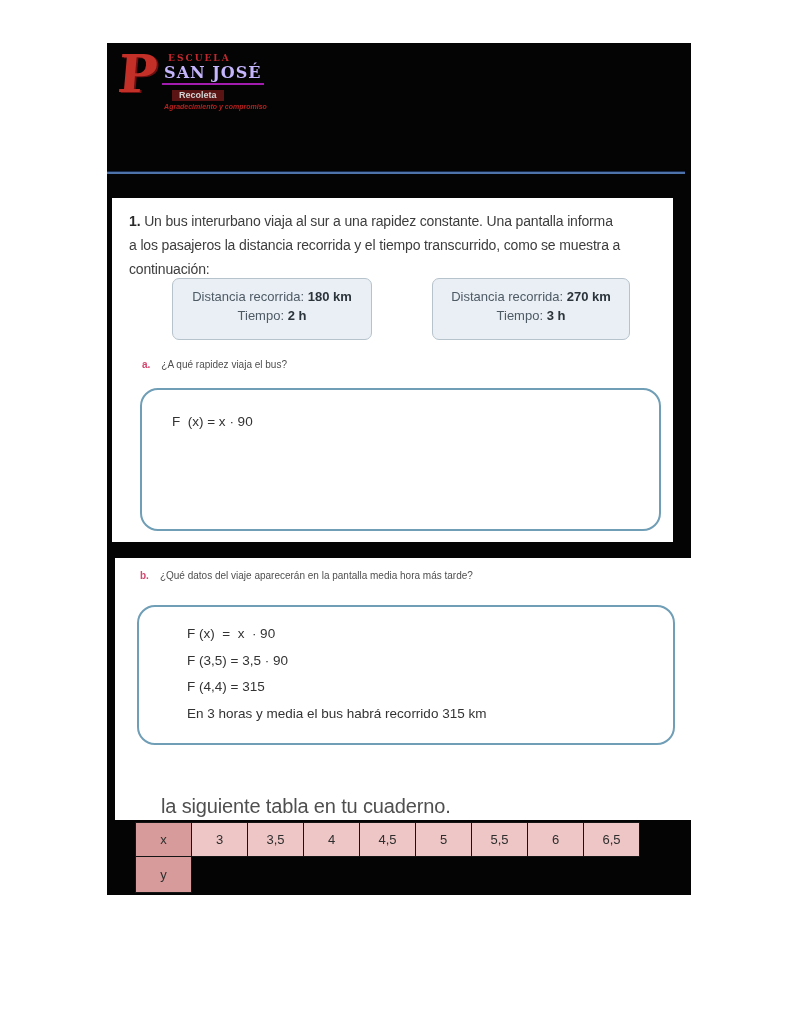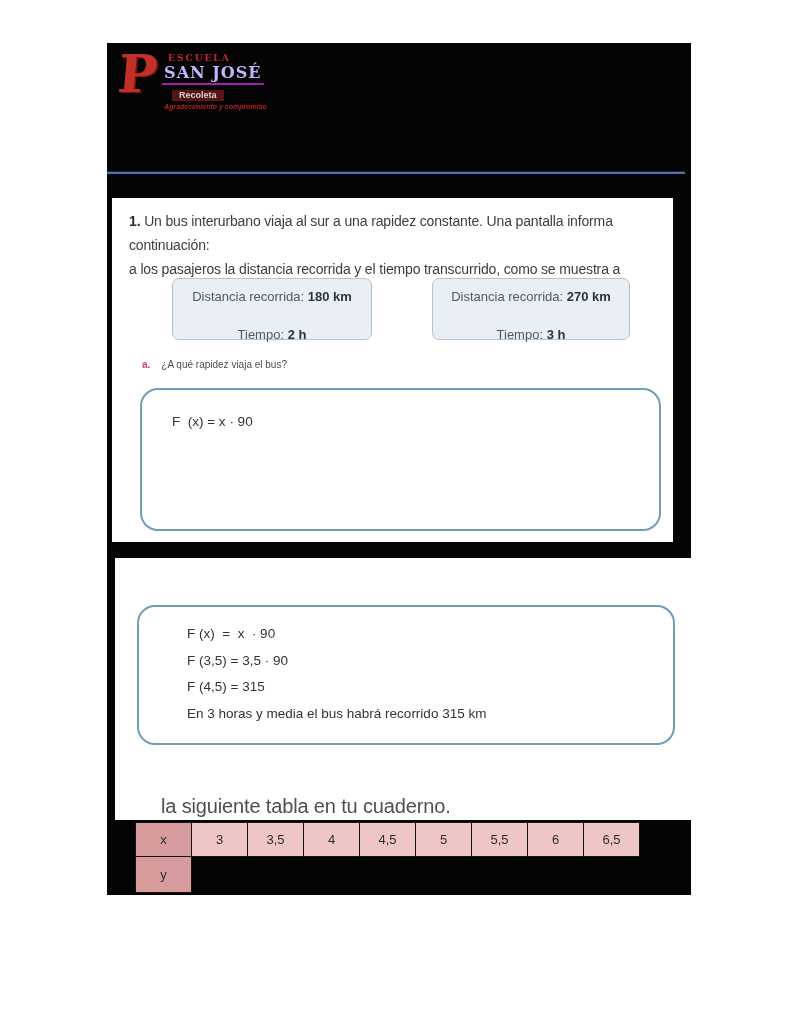--- a/index.html
+++ b/index.html
@@ -35,21 +35,21 @@
   .statement{position:absolute;left:17px;top:11px;font-size:14px;line-height:24px;
              color:#3d3d3d;letter-spacing:-0.15px;}
   .statement div{white-space:nowrap;}
   .bold-num{font-weight:bold;color:#2a2a2a;}
 
   .display-card{position:absolute;background:#e9eff4;border:1px solid #b7c3cc;border-radius:7px;
                 text-align:center;color:#4e5a64;font-size:13px;}
   .display-one{left:60px;top:80px;width:198px;height:60px;}
   .display-two{left:320px;top:80px;width:196px;height:60px;}
   .display-card .row1{margin-top:10px;}
-  .display-card .row2{margin-top:23px;}
+  .display-card .row2{margin-top:4px;}
   .display-card b{color:#2c343b;}
 
   .part-row{position:absolute;font-size:10px;color:#4f4f4f;white-space:nowrap;}
   .part-marker{font-weight:bold;color:#d5476f;margin-right:11px;}
   .var{font-weight:bold;font-style:italic;color:#3a3a3a;}
 
   .answer-box{position:absolute;background:#ffffff;border:2px solid #6f9eb6;border-radius:18px;}
   .box-a{left:28px;top:190px;width:517px;height:139px;}
   .box-b{left:22px;top:47px;width:534px;height:136px;}
   .formula{font-size:13.5px;color:#333333;white-space:pre;}
@@ -84,22 +84,22 @@
         <div><span class="logo-recoleta">Recoleta</span></div>
         <div class="logo-motto">Agradecimiento y compromiso</div>
       </div>
     </div>
 
     <div class="heading-rule"></div>
 
     <div class="panel panel-one">
       <div class="statement">
         <div><span class="bold-num">1.</span> <span>Un bus interurbano viaja al sur a una rapidez constante. Una pantalla informa</span></div>
+        <div>a los pasajeros la distancia recorrida y el tiempo transcurrido, como se muestra a</div>
         <div>continuación:</div>
-        <div>a los pasajeros la distancia recorrida y el tiempo transcurrido, como se muestra a</div>
       </div>
 
       <div class="display-card display-one">
         <div class="row1"><span>Distancia recorrida:</span> <b>180 km</b></div>
         <div class="row2"><span>Tiempo:</span> <b>2 h</b></div>
       </div>
       <div class="display-card display-two">
         <div class="row1"><span>Distancia recorrida:</span> <b>270 km</b></div>
         <div class="row2"><span>Tiempo:</span> <b>3 h</b></div>
       </div>
@@ -107,26 +107,29 @@
       <div class="part-row" style="left:30px;top:161px;">
         <span class="part-marker">a.</span><span>¿A qué rapidez viaja el bus?</span>
       </div>
 
       <div class="answer-box box-a">
         <div class="formula">F  (x) = x · 90</div>
       </div>
     </div>
 
     <div class="panel panel-two">
+      <div class="part-row" style="left:25px;top:12px;">
+        <span class="part-marker">b.</span><span>¿Qué datos del viaje aparecerán en la pantalla media hora más tarde?</span>
+      </div>
 
       <div class="answer-box box-b">
         <div class="box-b-lines">
           <div class="formula">F (x)  =  x  · 90</div>
           <div class="formula">F (3,5) = 3,5 · 90</div>
-          <div class="formula">F (4,5) = 315</div>
+          <div class="formula">F (4,4) = 315</div>
           <div class="formula">En 3 horas y media el bus habrá recorrido 315 km</div>
         </div>
       </div>
 
       <div class="partc-line2">la siguiente tabla en tu cuaderno.</div>
     </div>
 
     <div class="data-table">
       <div class="t-row">
         <div class="t-cell t-head">x</div>

